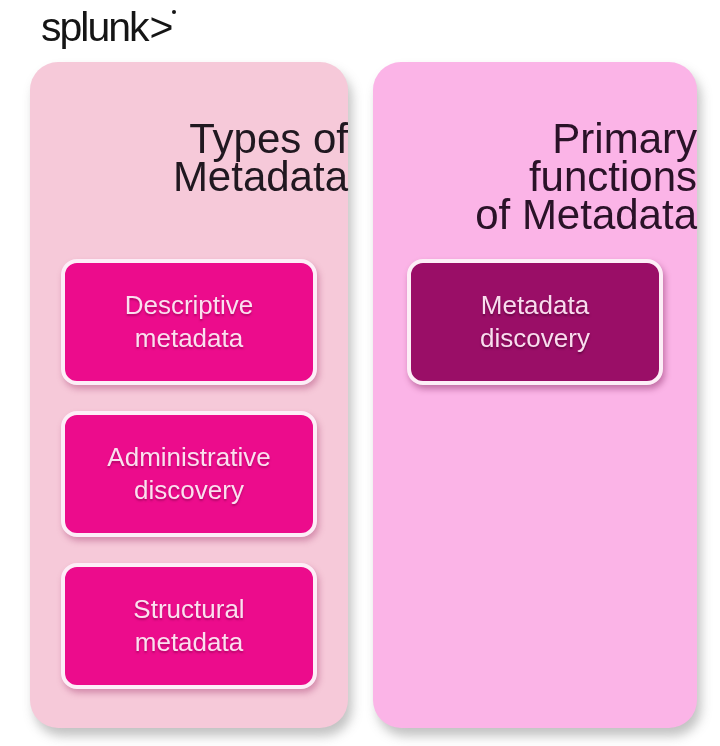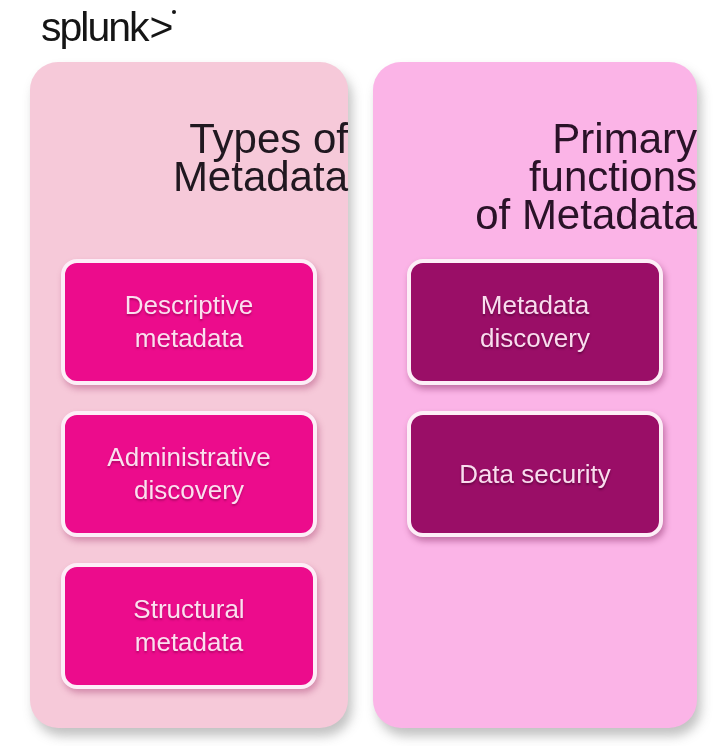--- a/index.html
+++ b/index.html
@@ -120,15 +120,14 @@
 metadata</div>
   </div>
 </div>
 
 <div class="panel right">
   <h2 class="panel-title">Primary functions
 of Metadata</h2>
   <div class="boxes">
     <div class="box">Metadata
 discovery</div>
-    <div class="box">Data security</div>
   </div>
 </div>
 
 </body></html>

